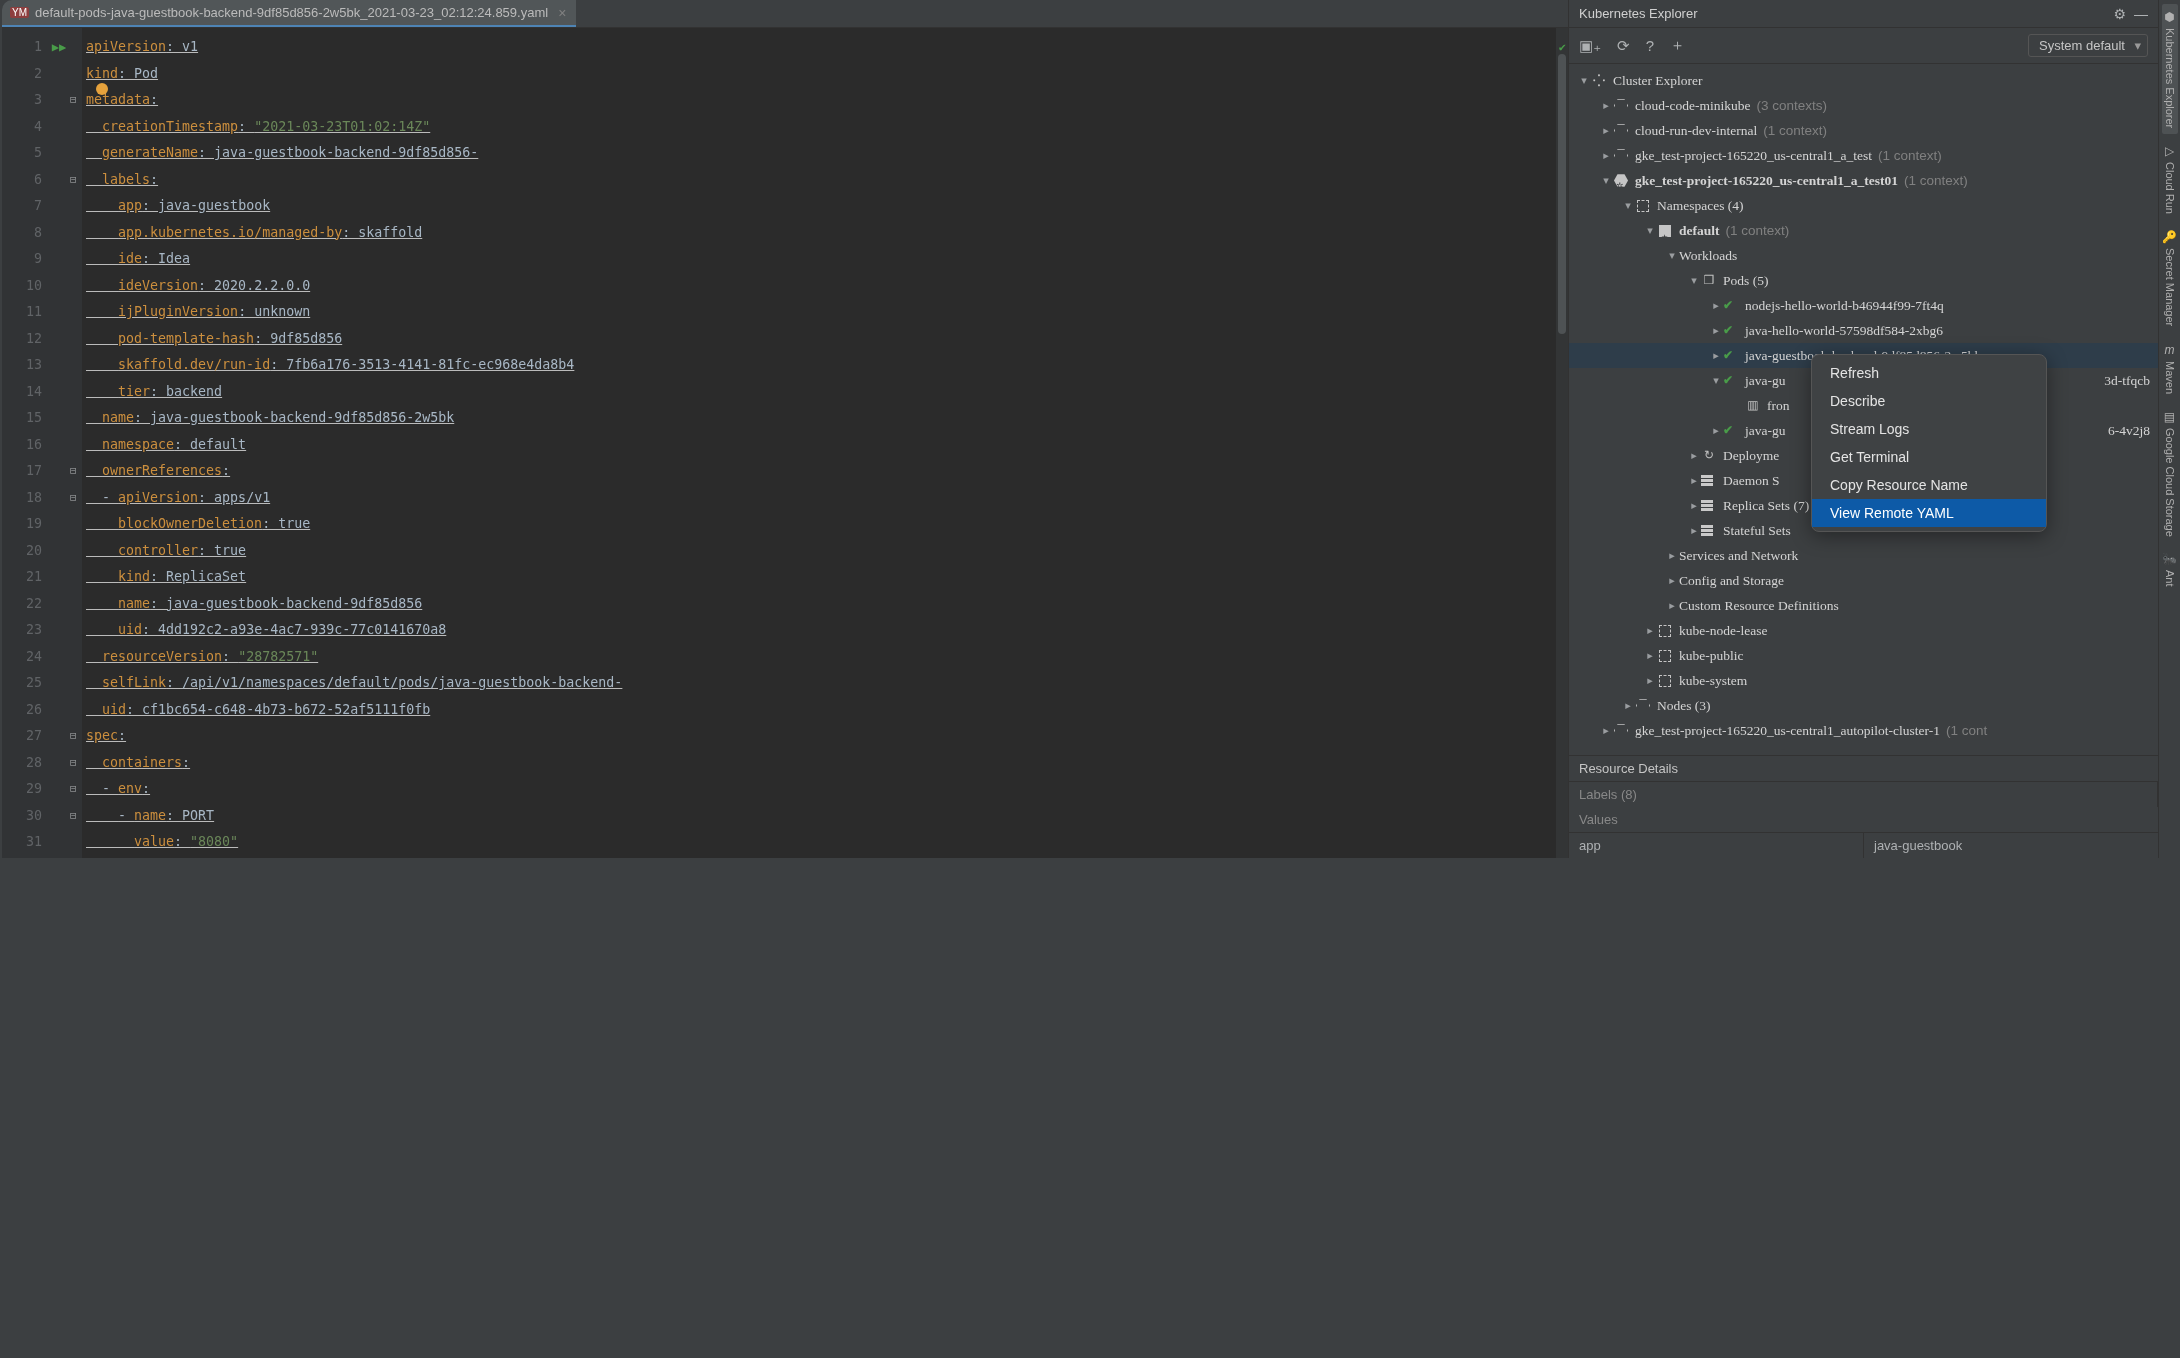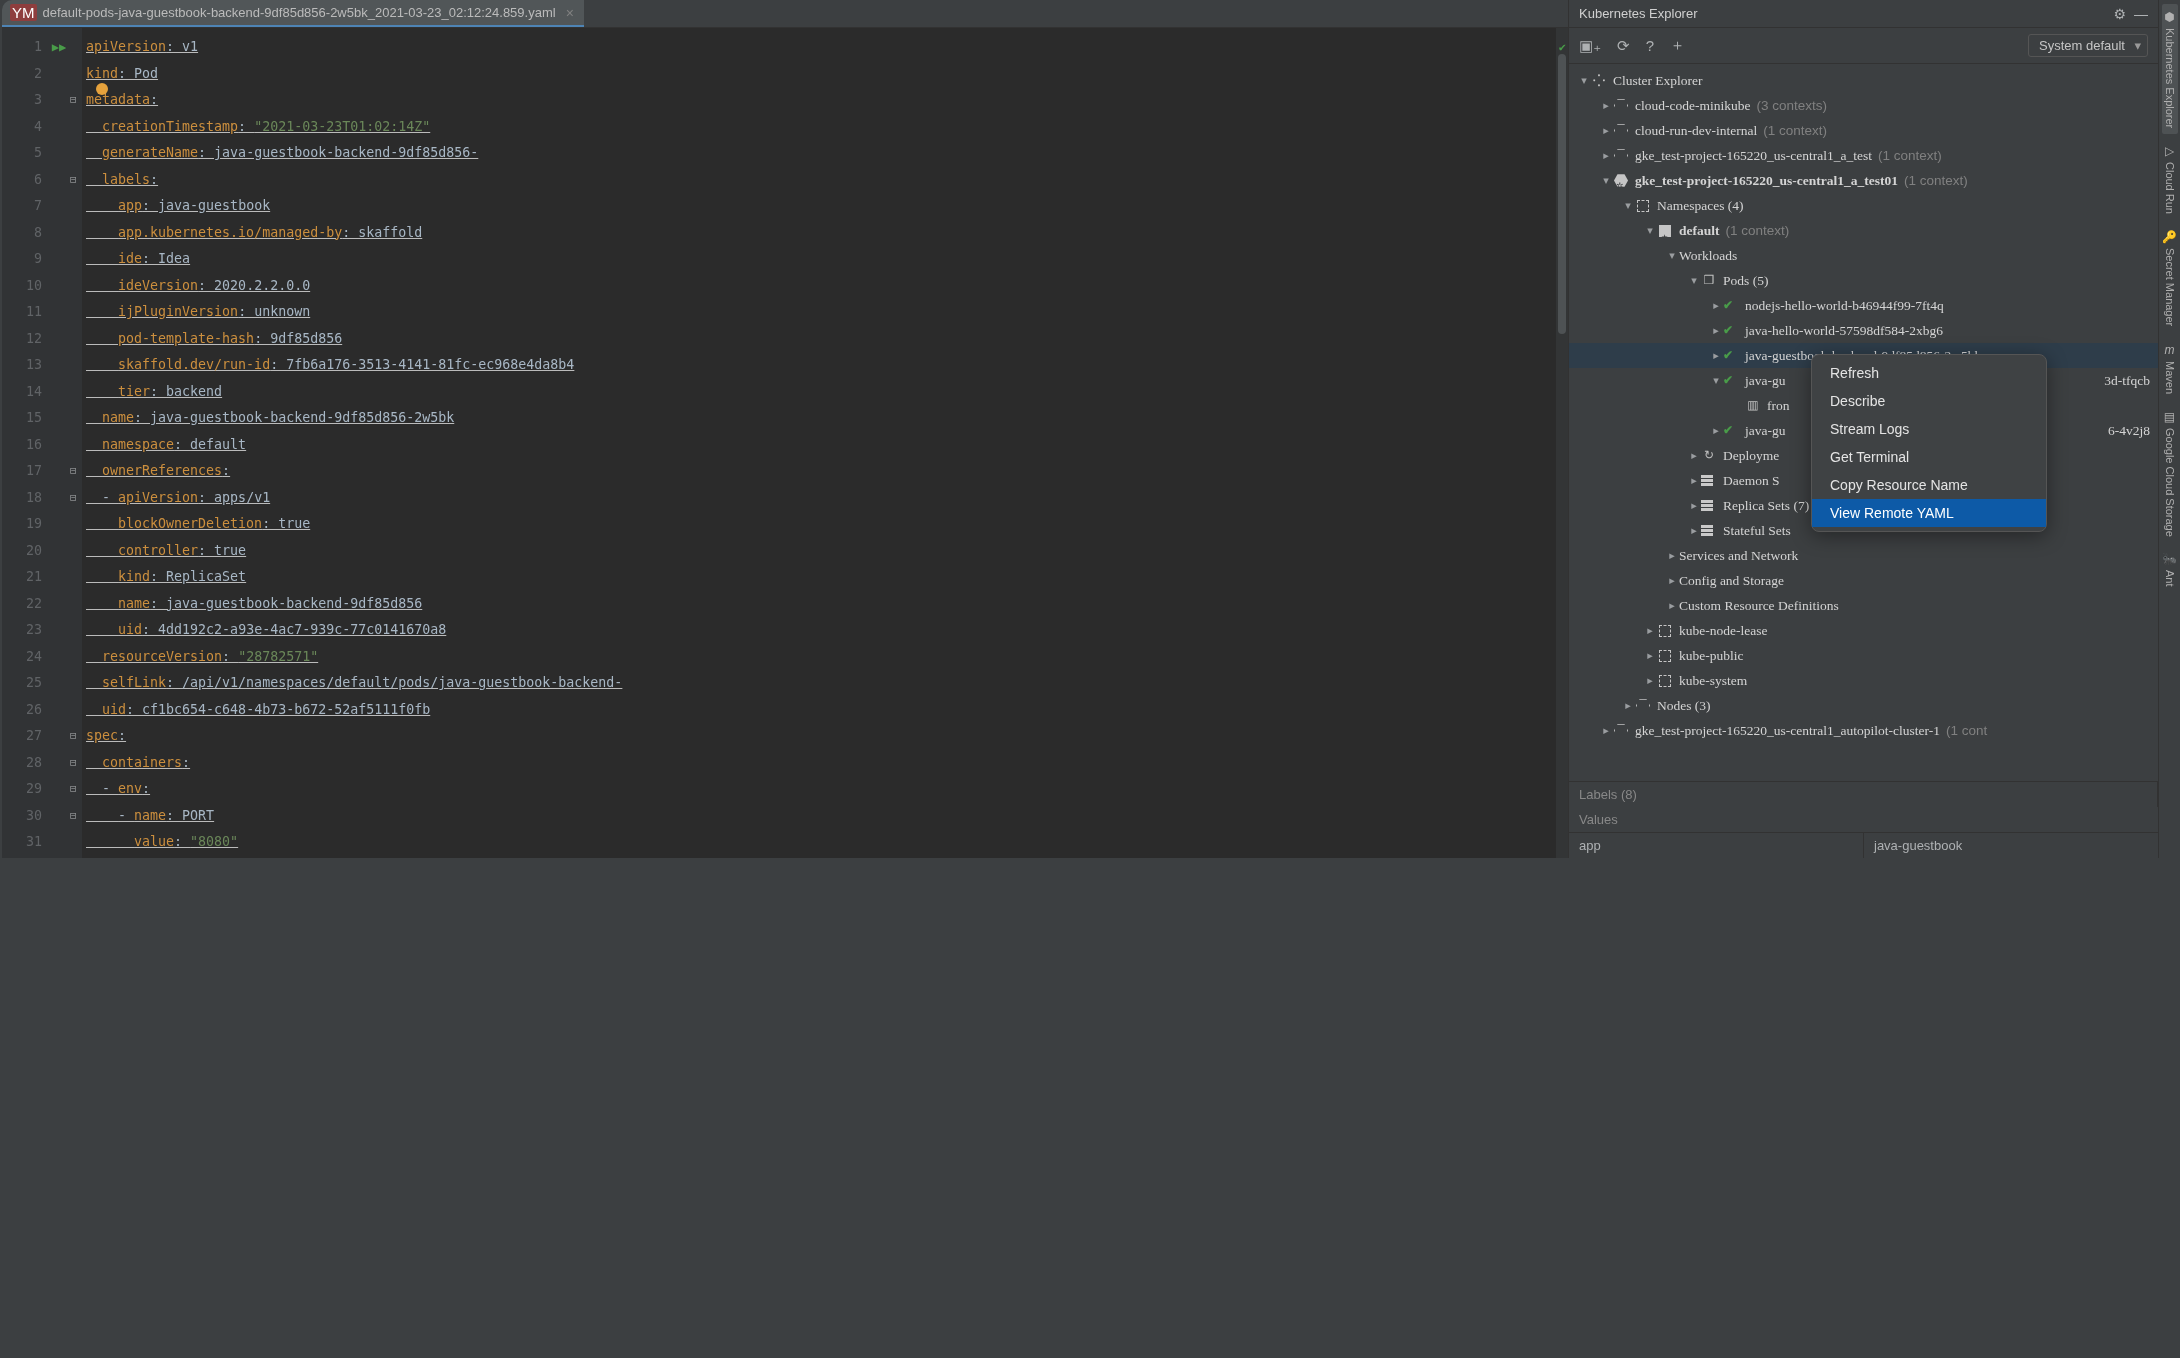--- a/index.html
+++ b/index.html
@@ -54,21 +54,21 @@
   .tab {
     display: flex;
     align-items: center;
     padding: 0 10px 0 8px;
     background: var(--bg-tab);
     border-bottom: 2px solid #4e84b5;
     gap: 6px;
     max-width: 680px;
   }
   .tab .yml-badge {
-    font-size: 15px;
+    font-size: 10px;
     padding: 0 2px;
     background: #8e3e3e;
     color: #fff;
     border-radius: 2px;
   }
   .tab .tab-title {
     color: var(--text-main);
     white-space: nowrap;
     overflow: hidden;
     text-overflow: ellipsis;
@@ -658,20 +658,21 @@
       <div class="context-menu" id="ctxmenu" style="top:290px; left:242px;">
         <div class="item">Refresh</div>
         <div class="item">Describe</div>
         <div class="item">Stream Logs</div>
         <div class="item">Get Terminal</div>
         <div class="item">Copy Resource Name</div>
         <div class="item selected">View Remote YAML</div>
       </div>
   </div>
   <div class="details">
+    <div class="details-header">Resource Details</div>
     <div class="details-row head">
       <div>Labels (8)</div>
       <div>Values</div>
     </div>
     <div class="details-row">
       <div>app</div>
       <div>java-guestbook</div>
     </div>
   </div>
 </div>

